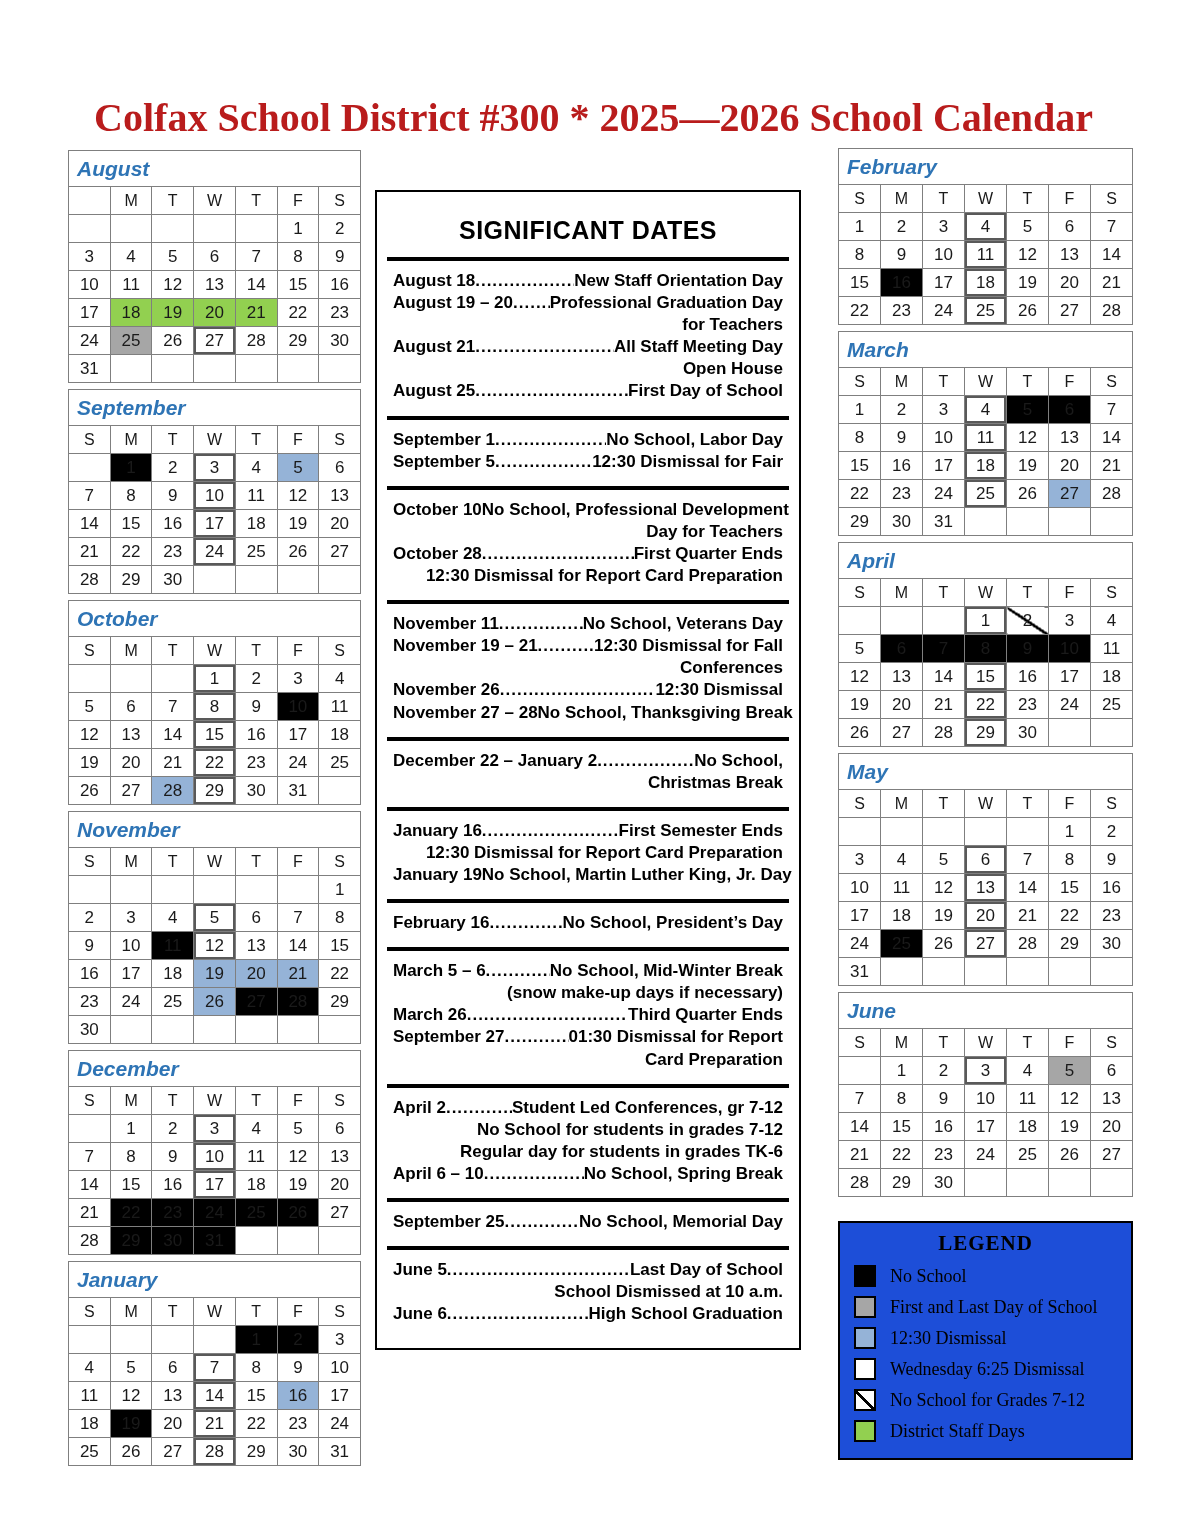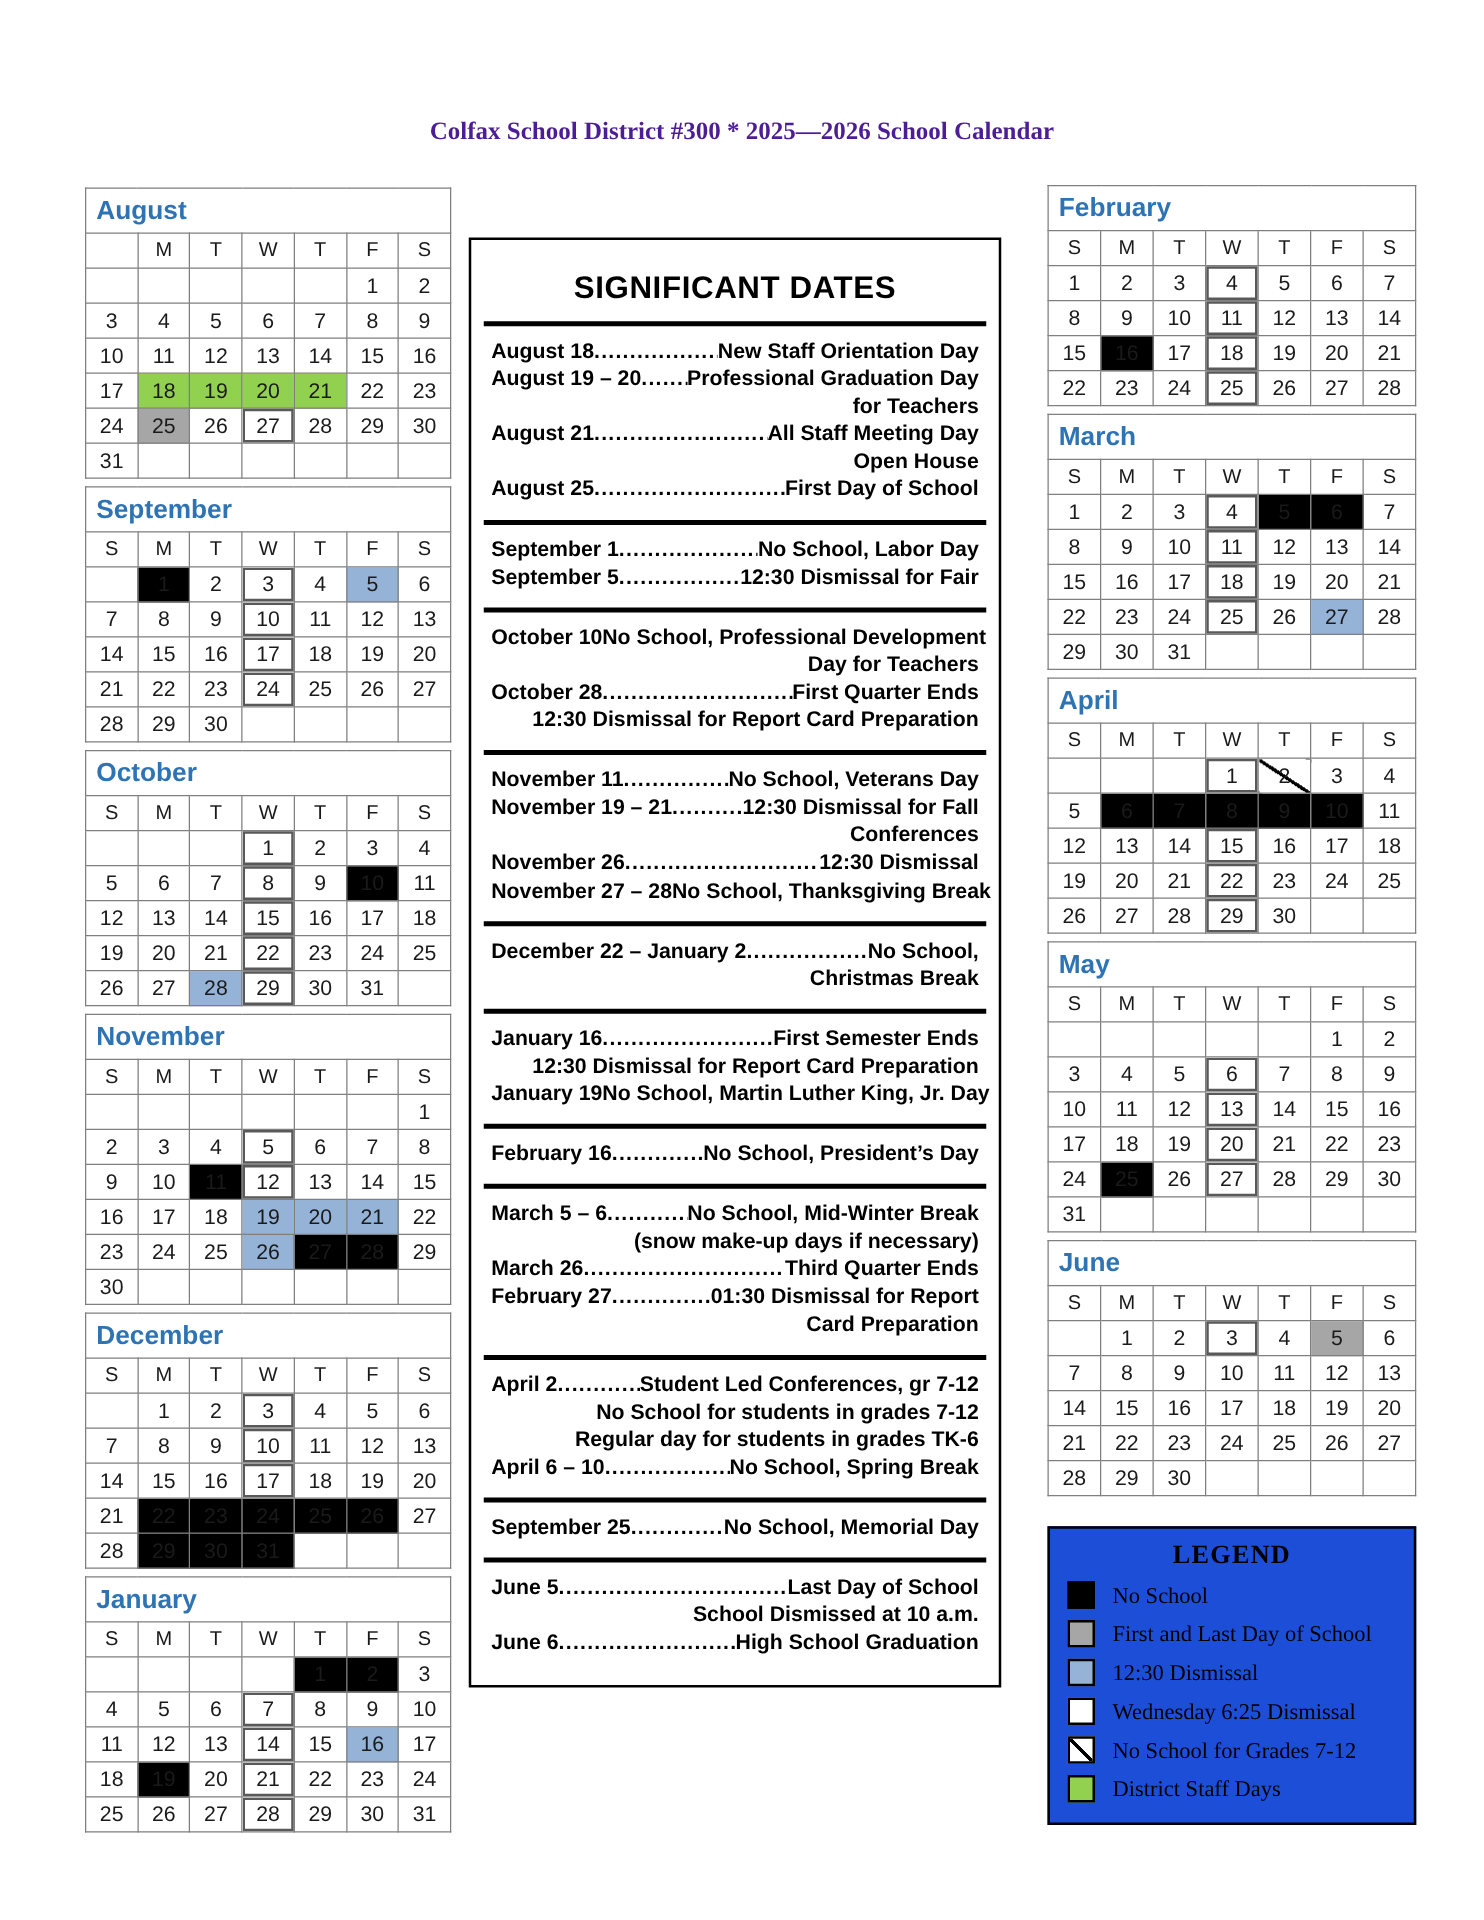--- a/index.html
+++ b/index.html
@@ -11,38 +11,38 @@
     --c-border:#7f7f7f;
   }
   *{box-sizing:border-box;}
   html,body{margin:0;padding:0;}
   body{
     width:1187px;height:1536px;position:relative;background:#ffffff;
     font-family:"Liberation Sans",sans-serif;color:#1a1a1a;
   }
   .page-title{
     position:absolute;top:94px;left:0;width:100%;text-align:center;
-    font-family:"Liberation Serif",serif;font-weight:bold;font-size:20px;color:#4c1d95;
+    font-family:"Liberation Serif",serif;font-weight:bold;font-size:40px;color:#b91c1c;
   }
   .col-left{position:absolute;left:68px;top:150px;width:293px;}
   .col-right{position:absolute;left:818px;top:148px;width:295px;margin-left:20px;}
   .col-mid{position:absolute;left:375px;top:190px;width:426px;}
 
   table.month{
     width:100%;border-collapse:collapse;table-layout:fixed;
     margin-bottom:6px;background:#fff;
   }
   table.month td{
     border:1px solid var(--c-border);
     height:28px;text-align:center;vertical-align:middle;
     font-size:17px;color:#1a1a1a;padding:0;
   }
   table.month td.mtitle{
     height:36px;text-align:left;padding-left:8px;
-    font-size:21px;font-weight:bold;color:var(--c-title);
+    font-size:21px;font-weight:bold;color:var(--c-title);font-style:italic;
   }
   table.month td.hdr{font-size:16px;}
   td.black{background:var(--c-black);color:#ffffff;}
   td.gray{background:var(--c-gray);color:#000;}
   td.blue{background:var(--c-blue);color:#17375e;}
   td.green{background:var(--c-green);color:#000;}
   td.wed{box-shadow:inset 0 0 0 2px #595959;}
   td.slash{
     background-image:linear-gradient(to top right,transparent 46%,#000 46%,#000 52%,transparent 52%);
   }
@@ -585,21 +585,21 @@
             <span class="leader">................................................................................................................................................................</span>
             <span class="r">No School, Mid-Winter Break</span>
           </div>
           <div class="line cont">(snow make-up days if necessary)</div>
           <div class="line">
             <span class="l">March 26</span>
             <span class="leader">................................................................................................................................................................</span>
             <span class="r">Third Quarter Ends</span>
           </div>
           <div class="line">
-            <span class="l">February 27</span>
+            <span class="l">September 27</span>
             <span class="leader">................................................................................................................................................................</span>
             <span class="r">01:30 Dismissal for Report</span>
           </div>
           <div class="line cont">Card Preparation</div>
         </div>
         <div class="rule"></div>
         <div class="sec">
           <div class="line">
             <span class="l">April 2</span>
             <span class="leader">................................................................................................................................................................</span>

